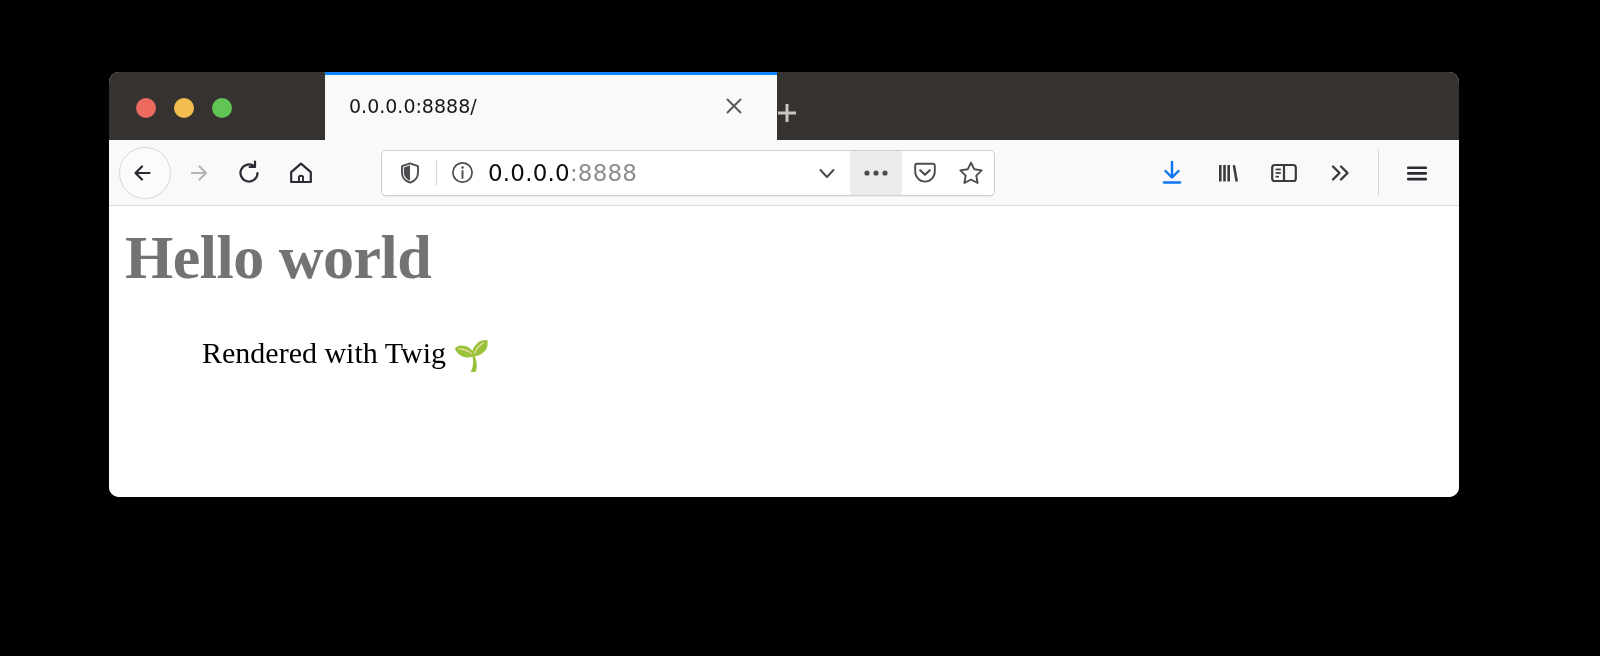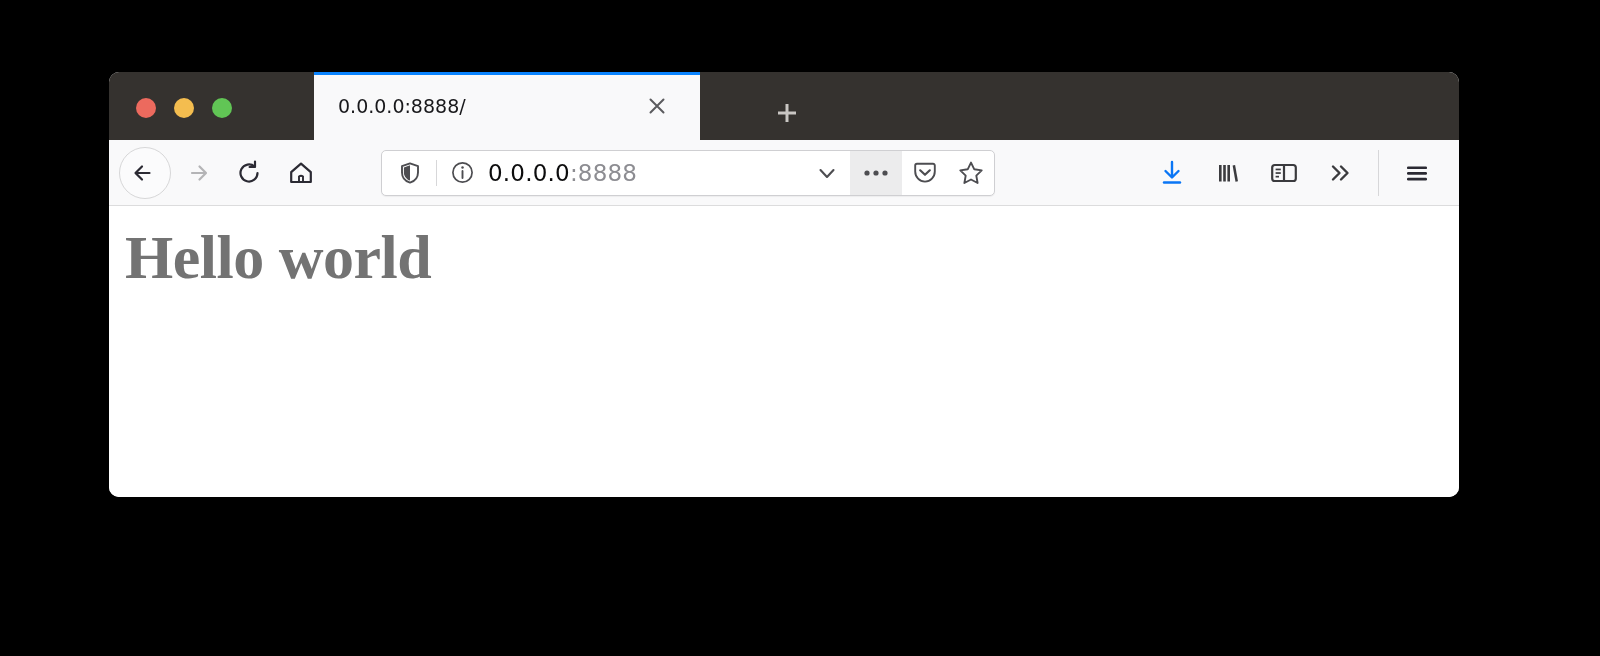--- a/index.html
+++ b/index.html
@@ -35,23 +35,23 @@
     left: 27px;
     top: 26px;
     display: flex;
     gap: 18px;
     align-items: center;
   }
   .light { width: 20px; height: 20px; border-radius: 50%; }
 
   #tab {
     position: absolute;
-    left: 205px;
+    left: 216px;
     top: 0px;
-    width: 386px;
+    width: 452px;
     height: 68px;
     background: #f9f9fa;
     display: flex;
     align-items: center;
     padding: 0 28px 0 24px;
   }
   #tab-accent {
     position: absolute;
     left: 0; top: 0; right: 0;
     height: 3px;
@@ -296,15 +296,16 @@
           <rect x="5" y="8.4" width="20" height="2.7" rx="1.2" fill="#2b2a33"></rect>
           <rect x="5" y="14.1" width="20" height="2.7" rx="1.2" fill="#2b2a33"></rect>
           <rect x="5" y="19.8" width="20" height="2.7" rx="1.2" fill="#2b2a33"></rect>
         </svg>
       </div>
     </div>
   </div>
 
   <div id="content">
     <h1 id="page-h1">Hello world</h1>
+    <p id="page-line"><span>Rendered with Twig</span><span id="seedling">🌱</span></p>
   </div>
 
 </div>
 
 </body></html>

